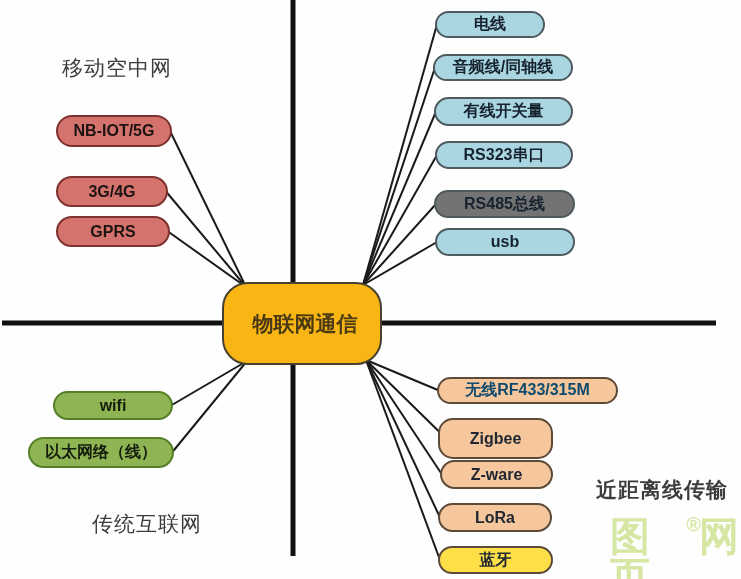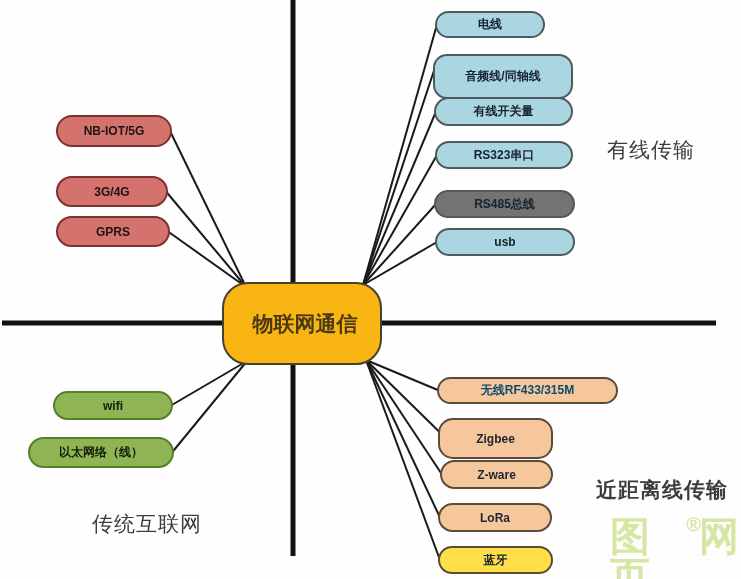--- a/index.html
+++ b/index.html
@@ -9,21 +9,21 @@
     background:#fefefe;
     overflow:hidden;
     font-family:"Liberation Sans", sans-serif;
   }
   #wires{position:absolute;left:0;top:0;width:741px;height:579px;}
   .node{
     position:absolute;
     box-sizing:border-box;
     display:flex;align-items:center;justify-content:center;
     border-style:solid;border-width:2px;
-    font-weight:bold;font-size:12px;
+    font-weight:bold;font-size:16px;
     white-space:nowrap;
     z-index:2;
   }
   .q-label{
     position:absolute;
     font-family:"Liberation Serif", serif;
     font-size:21px;
     color:#3d3d3d;
     letter-spacing:1px;
     white-space:nowrap;
@@ -76,36 +76,36 @@
       <line x1="442" y1="474.5" x2="366" y2="360" stroke="#1a1a1a" stroke-width="2" stroke-linecap="butt"></line>
       <line x1="440" y1="517.5" x2="366" y2="360" stroke="#1a1a1a" stroke-width="2" stroke-linecap="butt"></line>
       <line x1="440" y1="560" x2="366" y2="360" stroke="#1a1a1a" stroke-width="2" stroke-linecap="butt"></line>
     </svg>
 
   <div id="nodes-layer">
       <div class="node" style="left: 56px; top: 115px; width: 116px; height: 32px; background: rgb(212, 115, 110); border-color: rgb(126, 50, 48); color: rgb(29, 19, 17); border-radius: 16px;">NB-IOT/5G</div>
       <div class="node" style="left: 56px; top: 176px; width: 112px; height: 31px; background: rgb(212, 115, 110); border-color: rgb(126, 50, 48); color: rgb(29, 19, 17); border-radius: 16px;">3G/4G</div>
       <div class="node" style="left: 56px; top: 216px; width: 114px; height: 31px; background: rgb(212, 115, 110); border-color: rgb(126, 50, 48); color: rgb(29, 19, 17); border-radius: 16px;">GPRS</div>
       <div class="node" style="left: 435px; top: 11px; width: 110px; height: 27px; background: rgb(169, 214, 225); border-color: rgb(78, 90, 94); color: rgb(22, 34, 46); border-radius: 14px;">电线</div>
-      <div class="node" style="left: 433px; top: 54px; width: 140px; height: 45px; background: rgb(169, 214, 225); border-color: rgb(78, 90, 94); color: rgb(22, 34, 46); border-radius: 14px;">音频线/同轴线</div>
+      <div class="node" style="left: 433px; top: 54px; width: 140px; height: 27px; background: rgb(169, 214, 225); border-color: rgb(78, 90, 94); color: rgb(22, 34, 46); border-radius: 14px;">音频线/同轴线</div>
       <div class="node" style="left: 434px; top: 97px; width: 139px; height: 29px; background: rgb(169, 214, 225); border-color: rgb(78, 90, 94); color: rgb(22, 34, 46); border-radius: 15px;">有线开关量</div>
       <div class="node" style="left: 435px; top: 141px; width: 138px; height: 28px; background: rgb(169, 214, 225); border-color: rgb(78, 90, 94); color: rgb(22, 34, 46); border-radius: 14px;">RS323串口</div>
       <div class="node" style="left: 434px; top: 190px; width: 141px; height: 28px; background: #737373; border-color: rgb(78, 90, 94); color: rgb(22, 34, 46); border-radius: 14px;">RS485总线</div>
       <div class="node" style="left: 435px; top: 228px; width: 140px; height: 28px; background: rgb(169, 214, 225); border-color: rgb(78, 90, 94); color: rgb(22, 34, 46); border-radius: 14px;">usb</div>
       <div class="node" style="left: 53px; top: 391px; width: 120px; height: 29px; background: rgb(143, 180, 84); border-color: rgb(85, 128, 42); color: rgb(20, 29, 12); border-radius: 15px;">wifi</div>
       <div class="node" style="left: 28px; top: 437px; width: 146px; height: 31px; background: rgb(143, 180, 84); border-color: rgb(85, 128, 42); color: rgb(20, 29, 12); border-radius: 16px;">以太网络（线）</div>
       <div class="node" style="left: 437px; top: 377px; width: 181px; height: 27px; background: rgb(246, 199, 156); border-color: rgb(93, 74, 56); color: #0c4a6e; border-radius: 14px;">无线RF433/315M</div>
       <div class="node" style="left: 438px; top: 418px; width: 115px; height: 41px; background: rgb(246, 199, 156); border-color: rgb(93, 74, 56); color: rgb(32, 39, 51); border-radius: 15px;">Zigbee</div>
       <div class="node" style="left: 440px; top: 460px; width: 113px; height: 29px; background: rgb(246, 199, 156); border-color: rgb(93, 74, 56); color: rgb(32, 39, 51); border-radius: 15px;">Z-ware</div>
       <div class="node" style="left: 438px; top: 503px; width: 114px; height: 29px; background: rgb(246, 199, 156); border-color: rgb(93, 74, 56); color: rgb(32, 39, 51); border-radius: 15px;">LoRa</div>
       <div class="node" style="left: 438px; top: 546px; width: 115px; height: 28px; background: #fde047; border-color: rgb(93, 74, 56); color: rgb(32, 39, 51); border-radius: 14px;">蓝牙</div>
     </div>
 
+  <div class="q-label" style="left:62px;top:54px;">移动空中网</div>
 
-  <div class="q-label" style="left:607px;top:136px;">有线传输</div>
 
   <div class="q-label" style="left:92px;top:510px;">传统互联网</div>
 
   <div class="q-label" style="left:596px;top:476px;font-weight:bold;">近距离线传输</div>
 
   <div class="center-node">
     <span>物联网通信</span>
   </div>
 
   <div class="watermark" style="color: rgb(214, 231, 163);">

